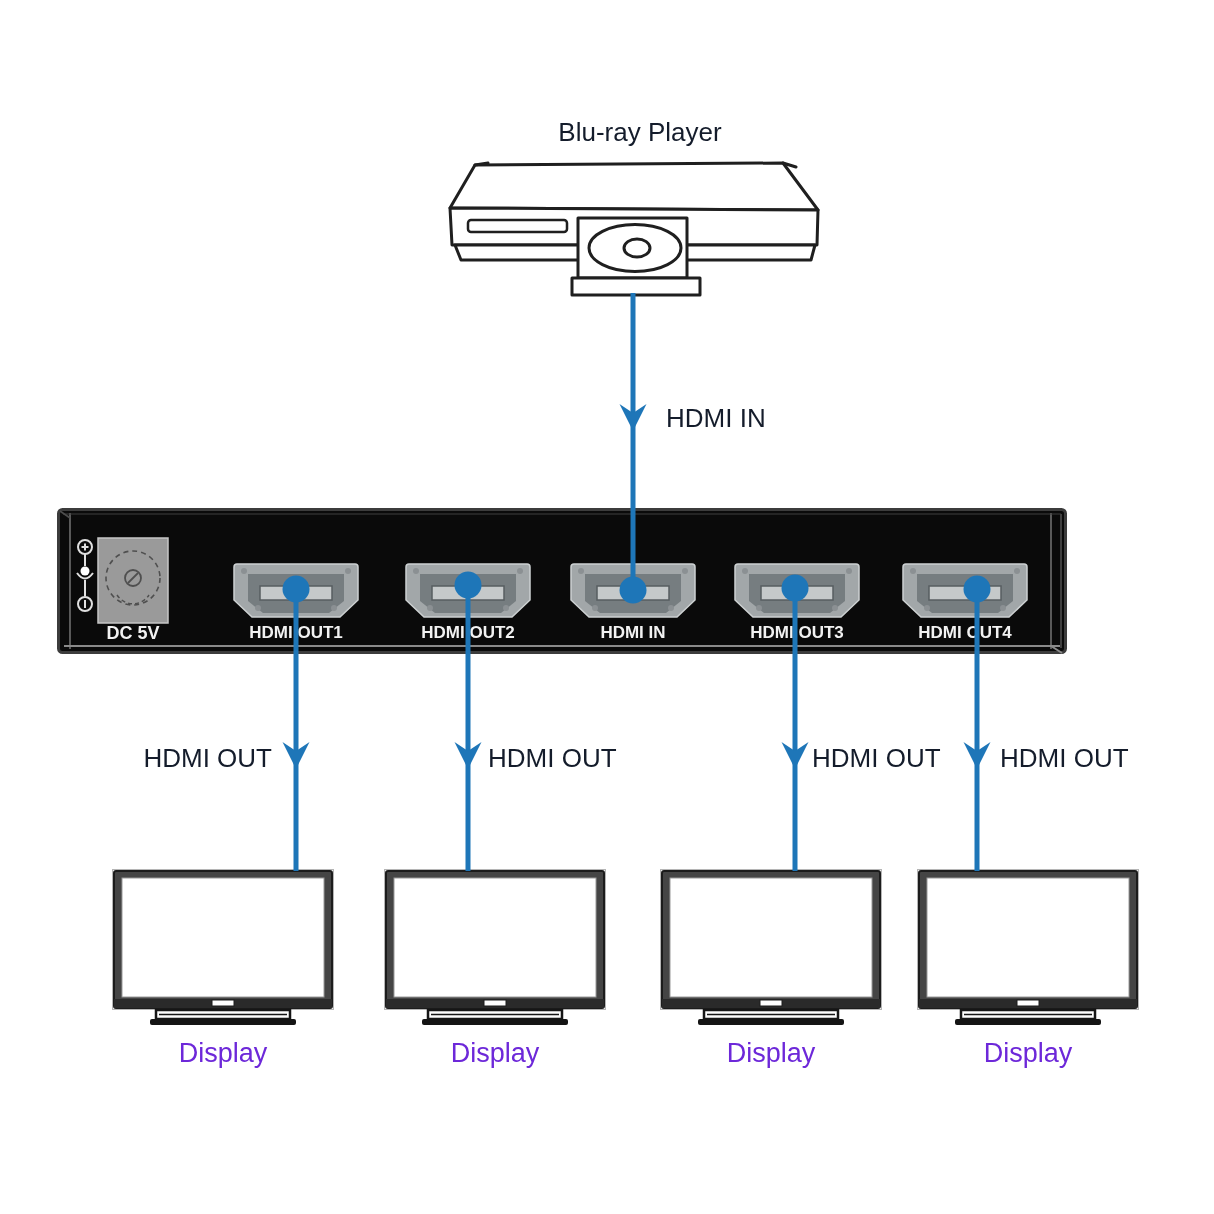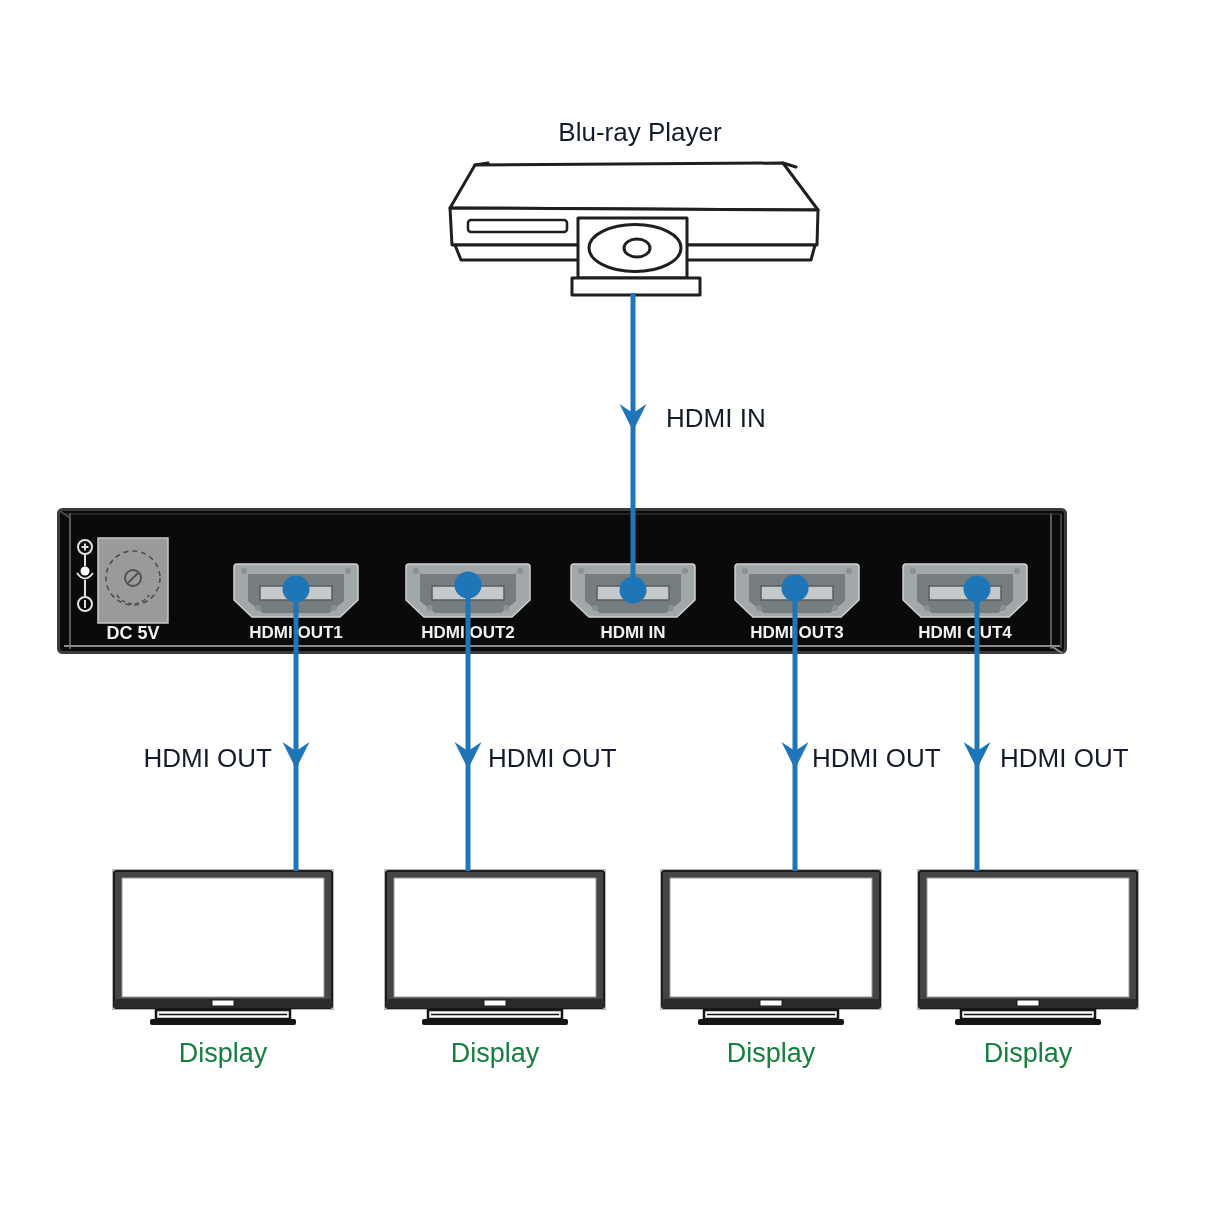--- a/index.html
+++ b/index.html
@@ -17,21 +17,21 @@
     font-size:26px;
     color:#141c2b;
     white-space:nowrap;
     z-index:3;
   }
   .display-lbl{
     position:absolute;
     width:222px;
     text-align:center;
     font-size:27px;
-    color:#15803d;
+    color:#6d28d9;
     z-index:3;
   }
   .right{text-align:right;}
   svg{display:block;}
   .device-text{
     font-family:"Liberation Sans","DejaVu Sans",sans-serif;
     font-weight:700;
     fill:#f2f2f2;
   }
   #lines-overlay{z-index:5;pointer-events:none;}

